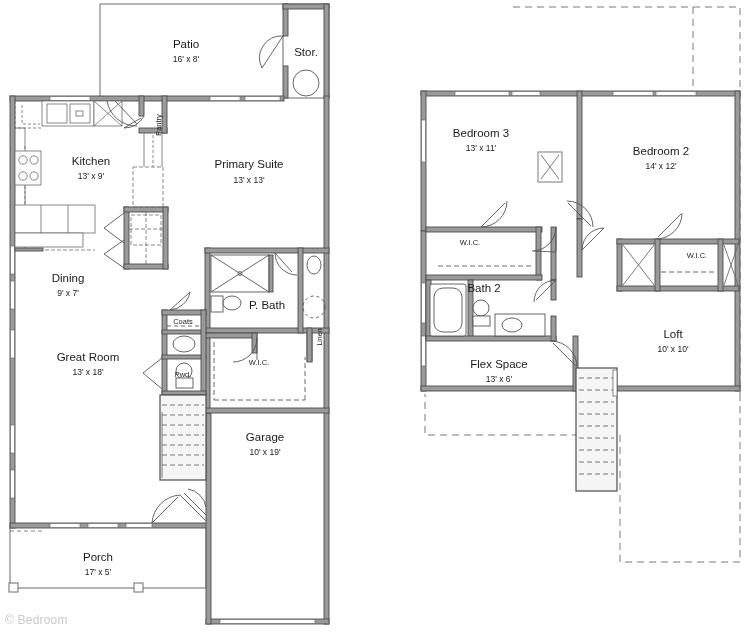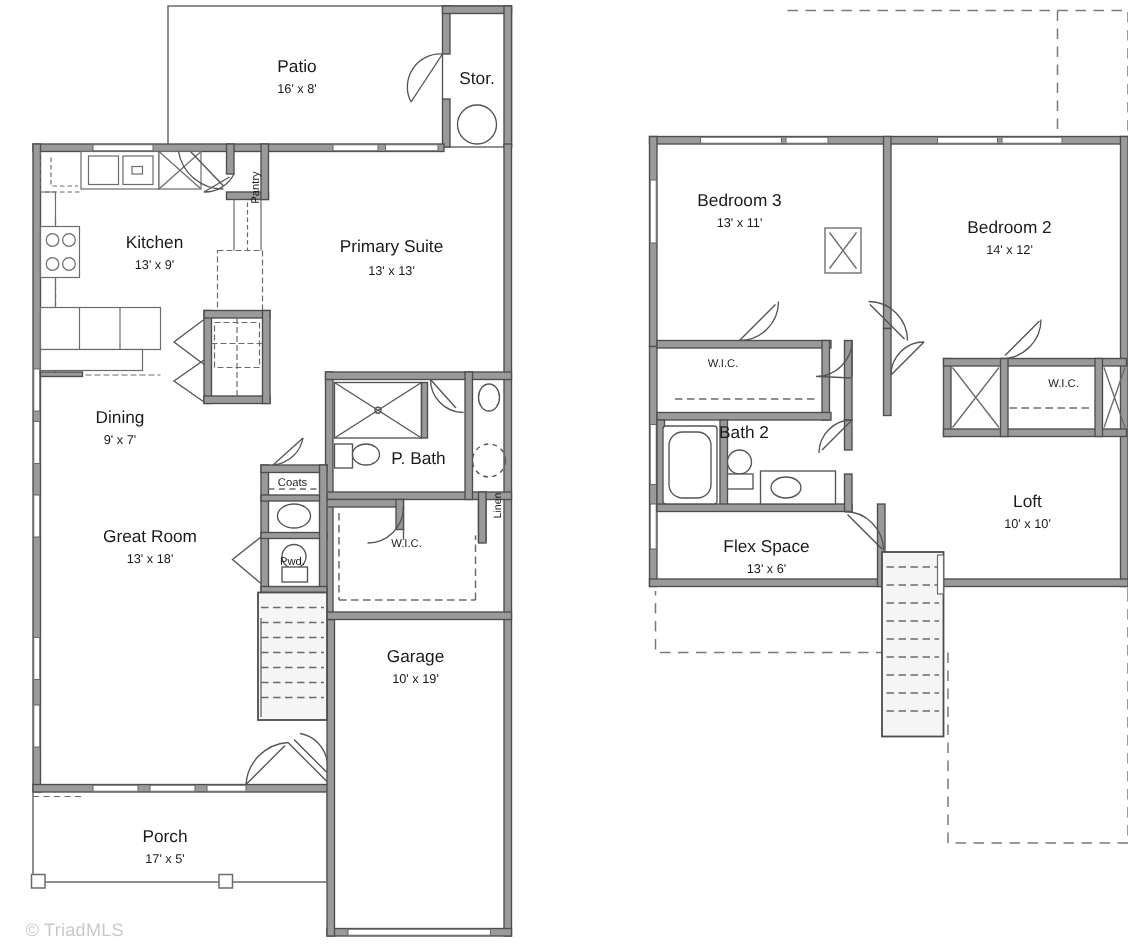--- a/index.html
+++ b/index.html
@@ -9,21 +9,21 @@
   }
   body {
     width: 752px;
     height: 634px;
     font-family: "Liberation Sans", sans-serif;
     position: relative;
     overflow: hidden;
   }
   #plan-root {
     position: absolute;
-    left: 12px; top: 0;
+    left: 0; top: 0;
     width: 648px;
     height: 634px;
   }
   svg.floorplan {
     position: absolute;
     left: 0; top: 0;
     width: 752px;
     height: 634px;
     display: block;
   }
@@ -478,15 +478,15 @@
       <text class="room-label room-dims" x="499" y="380">13' x 6'</text>
 
       <text class="room-label room-name" x="484" y="289">Bath 2</text>
 
       <text class="room-label small-label" x="470" y="243">W.I.C.</text>
       <text class="room-label small-label" x="697" y="256">W.I.C.</text>
     </g>
 
   </svg>
 
-  <div class="watermark">© TriadMLS</div>
+  <div class="watermark">© Bedroom</div>
 
 </div>
 
 </body></html>

